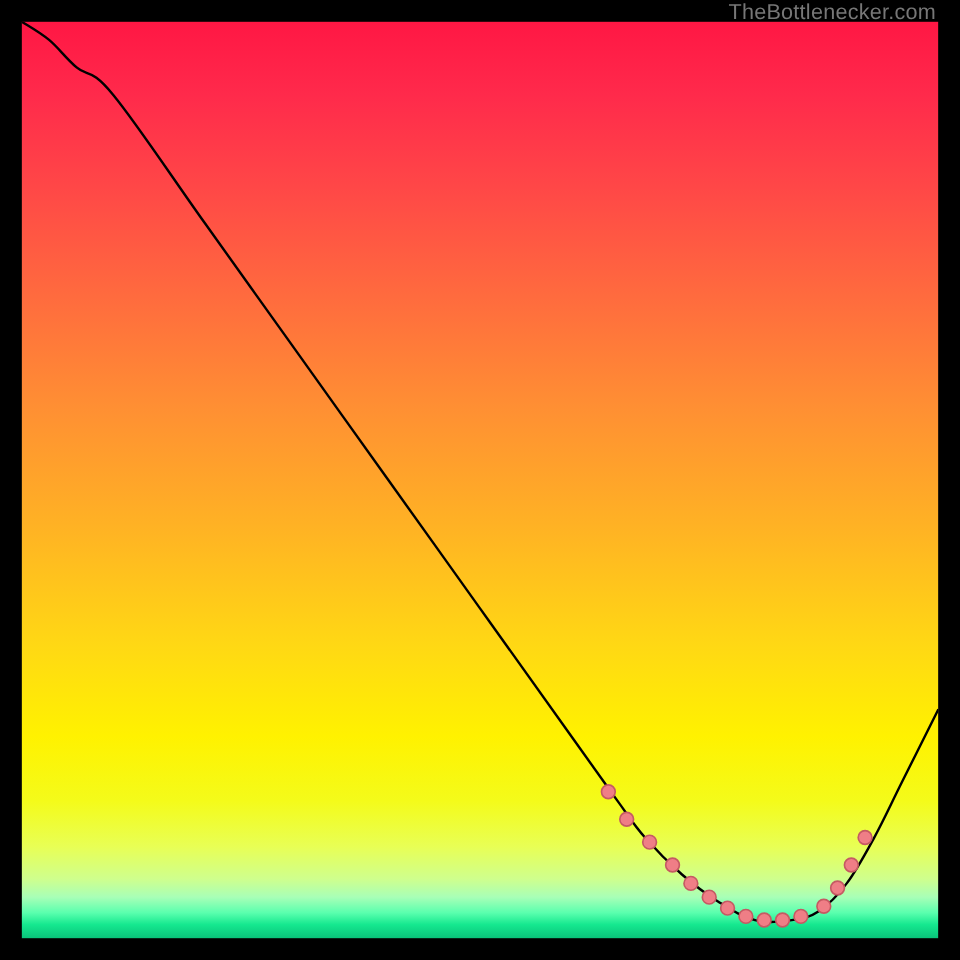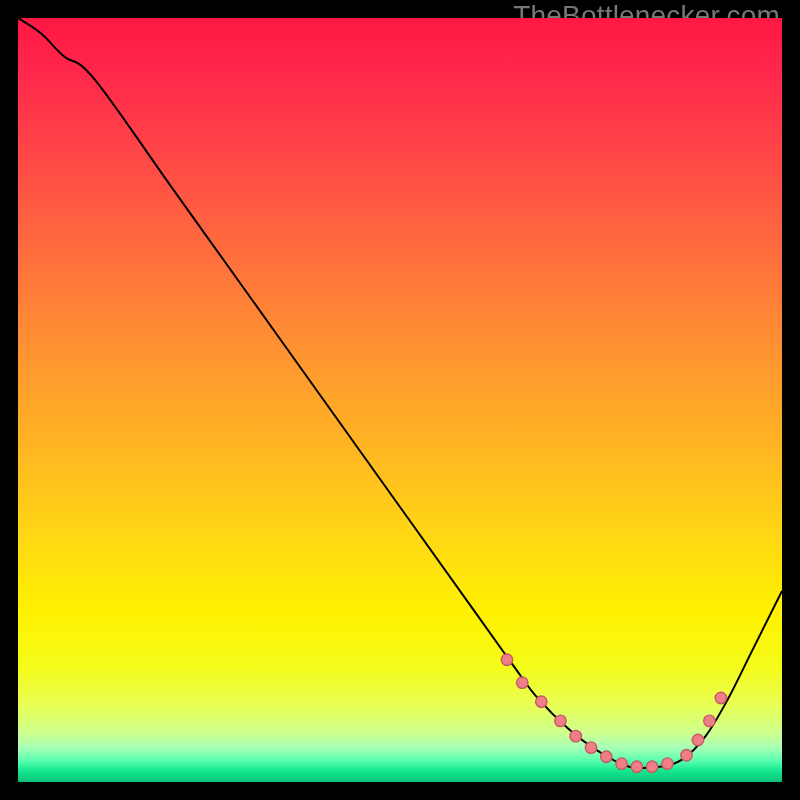--- a/index.html
+++ b/index.html
@@ -23,21 +23,21 @@
     left: 18px;
     top: 18px;
     width: 764px;   
     height: 764px;
   }
   .watermark {
     position: absolute;
     top: 0px;
     right: 20px;
     color: #777;
-    font-size: 28px;
+    font-size: 18px;
     letter-spacing: 0.2px;
     user-select: none;
   }
 </style>
 </head>
 <body>
 
 <div class="stage">
   <div class="watermark">TheBottlenecker.com</div>
 

